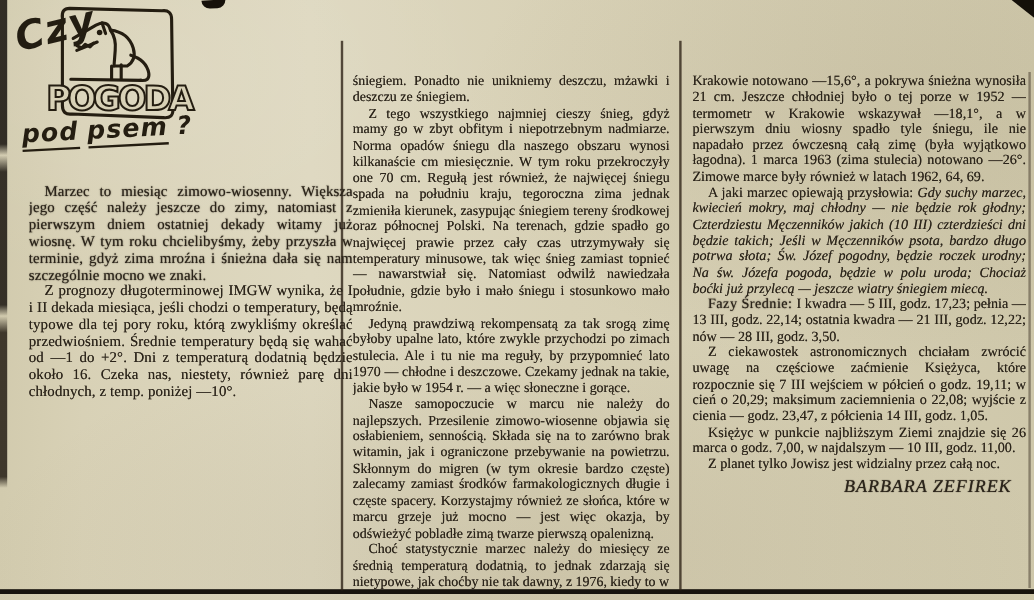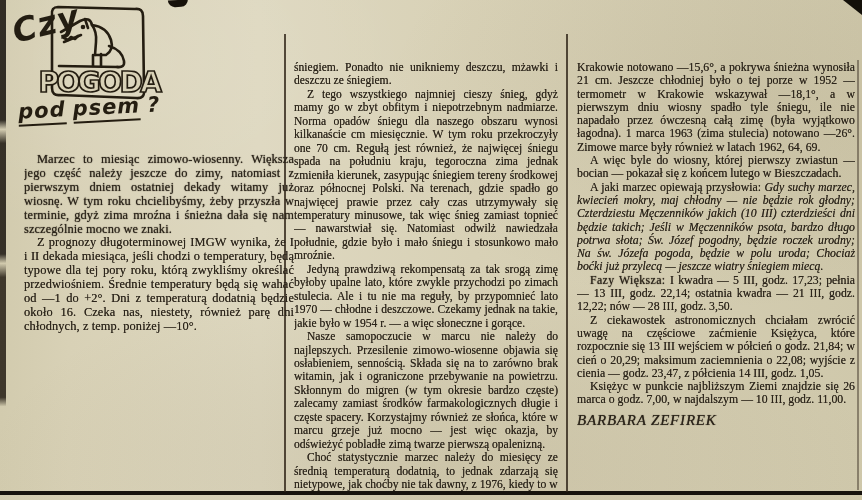--- a/index.html
+++ b/index.html
@@ -66,21 +66,21 @@
   }
   .col1{left:24px;top:129px;width:270px;height:362px;font-size:12.4px;line-height:13.9px;letter-spacing:0.1px;}
   .col2{left:294px;top:37px;width:264px;height:456px;font-size:11.6px;line-height:13.45px;}
   .col3{left:577px;top:37px;width:278px;height:456px;font-size:11.8px;line-height:13.3px;}
   .para{margin:0;}
   .indent{text-indent:13px;}
   .heavy{text-shadow:0 0 1.1px rgba(38,31,20,0.9);}
   .boldline{text-shadow:0 0 1.1px rgba(38,31,20,0.95);letter-spacing:0.4px;}
   .it{font-style:italic;}
   .byline{
-    margin-top:7px;text-align:left;padding-right:12px;
+    margin-top:7px;text-align:right;padding-right:12px;
     font-style:italic;font-size:15px;letter-spacing:0.8px;
     text-shadow:0 0 0.9px rgba(38,31,20,0.9);
   }
 </style>
 </head>
 <body>
 
 <div class="page">
 
   <div class="edge-left"></div>
@@ -128,21 +128,21 @@
   <div class="col col2">
     <p class="para">śniegiem. Ponadto nie unikniemy deszczu, mżawki i deszczu ze śniegiem.</p>
     <p class="para indent">Z tego wszystkiego najmniej cieszy śnieg, gdyż mamy go w zbyt obfitym i niepotrzebnym nadmiarze. Norma opadów śniegu dla naszego obszaru wynosi kilkanaście cm miesięcznie. W tym roku przekroczyły one 70 cm. Regułą jest również, że najwięcej śniegu spada na południu kraju, tegoroczna zima jednak zmieniła kierunek, zasypując śniegiem tereny środkowej oraz północnej Polski. Na terenach, gdzie spadło go najwięcej prawie przez cały czas utrzymywały się temperatury minusowe, tak więc śnieg zamiast topnieć — nawarstwiał się. Natomiast odwilż nawiedzała południe, gdzie było i mało śniegu i stosunkowo mało mroźnie.</p>
     <p class="para indent">Jedyną prawdziwą rekompensatą za tak srogą zimę byłoby upalne lato, które zwykle przychodzi po zimach stulecia. Ale i tu nie ma reguły, by przypomnieć lato 1970 — chłodne i deszczowe. Czekamy jednak na takie, jakie było w 1954 r. — a więc słoneczne i gorące.</p>
     <p class="para indent">Nasze samopoczucie w marcu nie należy do najlepszych. Przesilenie zimowo-wiosenne objawia się osłabieniem, sennością. Składa się na to zarówno brak witamin, jak i ograniczone przebywanie na powietrzu. Skłonnym do migren (w tym okresie bardzo częste) zalecamy zamiast środków farmakologicznych długie i częste spacery. Korzystajmy również ze słońca, które w marcu grzeje już mocno — jest więc okazja, by odświeżyć pobladłe zimą twarze pierwszą opalenizną.</p>
     <p class="para indent">Choć statystycznie marzec należy do miesięcy ze średnią temperaturą dodatnią, to jednak zdarzają się nietypowe, jak choćby nie tak dawny, z 1976, kiedy to w</p>
   </div>
 
   <div class="col col3">
     <p class="para">Krakowie notowano —15,6°, a pokrywa śnieżna wynosiła 21 cm. Jeszcze chłodniej było o tej porze w 1952 — termometr w Krakowie wskazywał —18,1°, a w pierwszym dniu wiosny spadło tyle śniegu, ile nie napadało przez ówczesną całą zimę (była wyjątkowo łagodna). 1 marca 1963 (zima stulecia) notowano —26°. Zimowe marce były również w latach 1962, 64, 69.</p>
-    <p class="para indent">A więc byle do wiosny, której pierwszy zwiastun — bocian — pokazał się z końcem lutego w Bieszczadach.</p>
     <p class="para indent"><span>A jaki marzec opiewają przysłowia: </span><span class="it">Gdy suchy marzec, kwiecień mokry, maj chłodny — nie będzie rok głodny; Czterdziestu Męczenników jakich (10 III) czterdzieści dni będzie takich; Jeśli w Męczenników psota, bardzo długo potrwa słota; Św. Józef pogodny, będzie roczek urodny; Na św. Józefa pogoda, będzie w polu uroda; Chociaż boćki już przylecą — jeszcze wiatry śniegiem miecą.</span></p>
-    <p class="para indent"><span class="boldline">Fazy Większa: </span><span>I kwadra — 5 III, godz. 17,23; pełnia — 13 III, godz. 22,14; ostatnia kwadra — 21 III, godz. 12,22; nów — 28 III, godz. 3,50.</span></p>
-    <p class="para indent">Z ciekawostek astronomicznych chciałam zwrócić uwagę na częściowe zaćmienie Księżyca, które rozpocznie się 13 III wejściem w półcień o godz. 21,84; w cień o 20,29; maksimum zaciemnienia o 22,08; wyjście z cienia — godz. 23,47, z półcienia 14 III, godz. 1,05.</p>
+    <p class="para indent"><span class="boldline">Fazy Średnie: </span><span>I kwadra — 5 III, godz. 17,23; pełnia — 13 III, godz. 22,14; ostatnia kwadra — 21 III, godz. 12,22; nów — 28 III, godz. 3,50.</span></p>
+    <p class="para indent">Z ciekawostek astronomicznych chciałam zwrócić uwagę na częściowe zaćmienie Księżyca, które rozpocznie się 7 III wejściem w półcień o godz. 19,11; w cień o 20,29; maksimum zaciemnienia o 22,08; wyjście z cienia — godz. 23,47, z półcienia 14 III, godz. 1,05.</p>
     <p class="para indent">Księżyc w punkcie najbliższym Ziemi znajdzie się 26 marca o godz. 7,00, w najdalszym — 10 III, godz. 11,00.</p>
+    <p class="para indent">Z planet tylko Jowisz jest widzialny przez całą noc.</p>
     <div class="byline">BARBARA ZEFIREK</div>
   </div>
 
 </div>
 
 </body></html>

